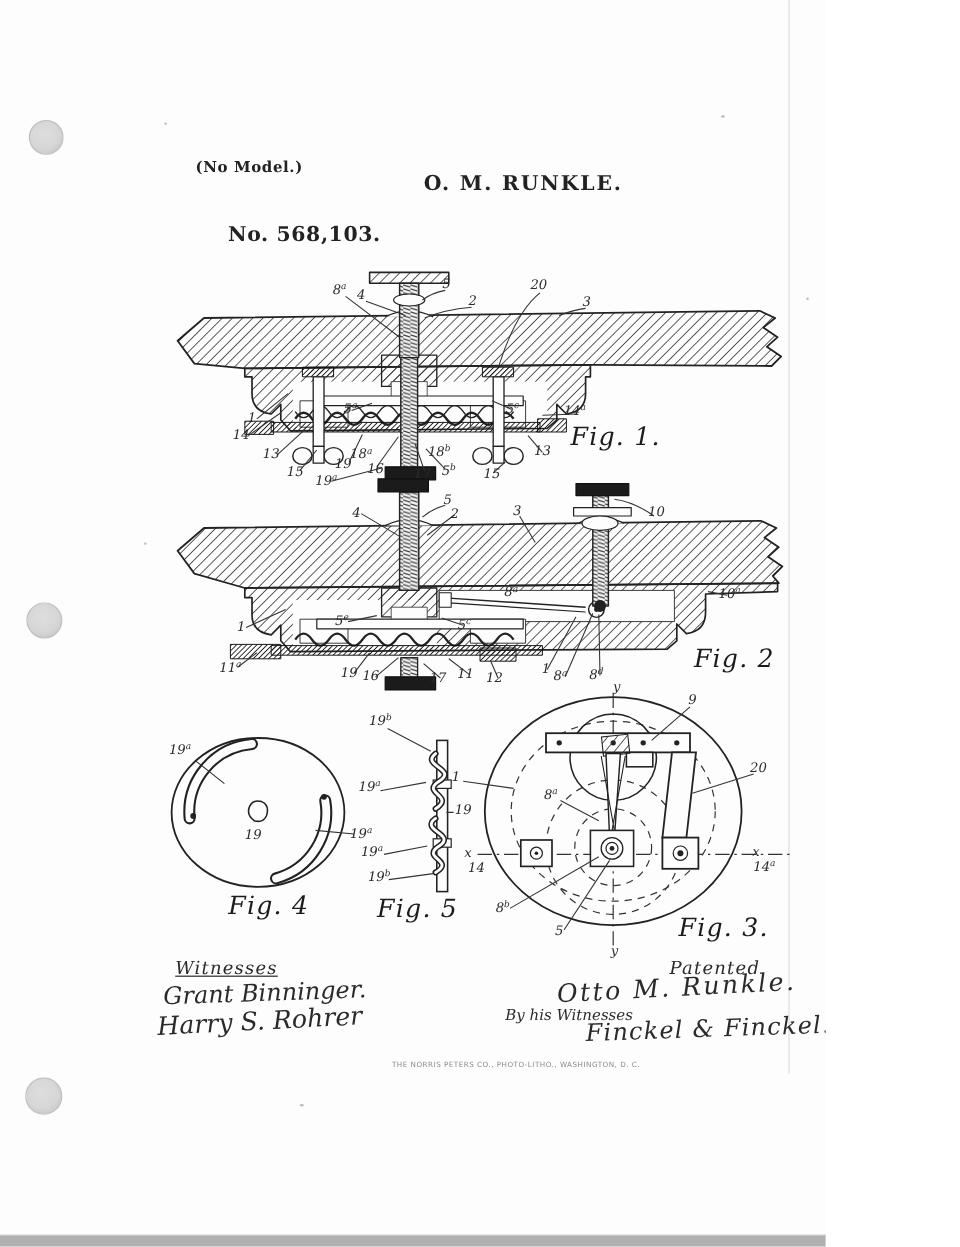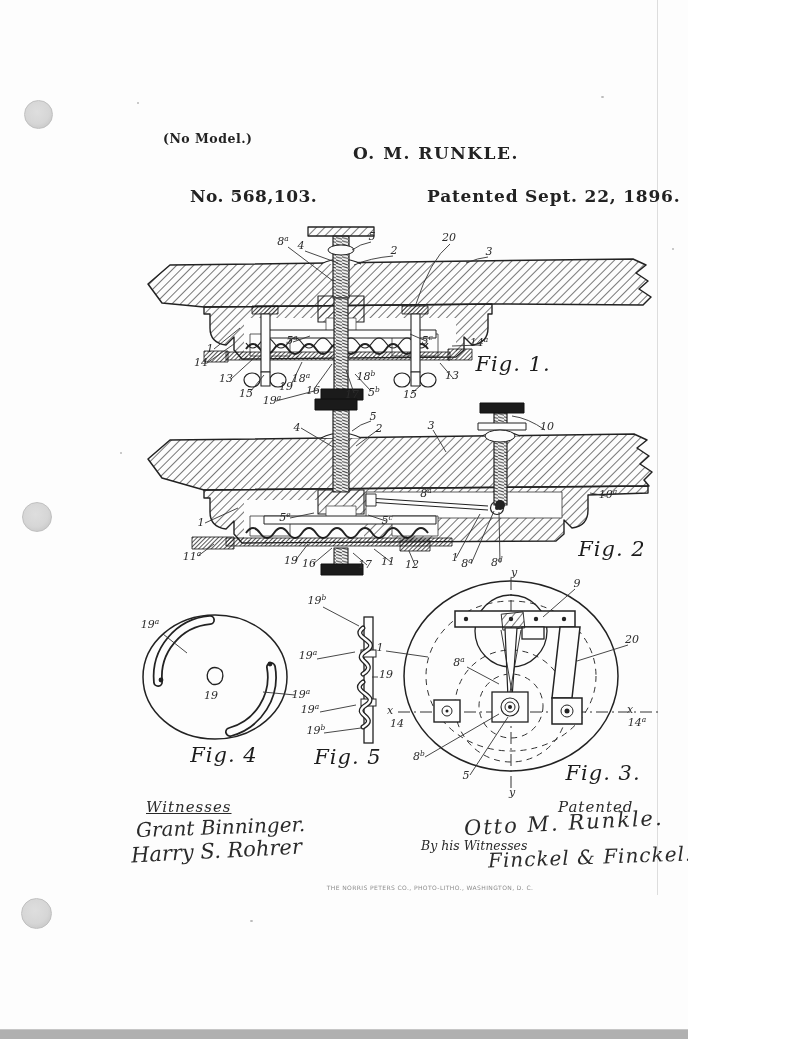--- a/index.html
+++ b/index.html
@@ -51,21 +51,20 @@
   <div class="speck" style="left:137px;top:102px;"></div>
   <div class="speck" style="left:601px;top:96px;width:3px;height:2px;"></div>
   <div class="speck" style="left:672px;top:248px;"></div>
   <div class="speck" style="left:120px;top:452px;"></div>
   <div class="speck" style="left:700px;top:640px;"></div>
   <div class="speck" style="left:250px;top:920px;width:3px;height:2px;"></div>
 
   <div class="hdr no-model">(No Model.)</div>
   <div class="hdr name-line">O. M. RUNKLE.</div>
   <div class="hdr num-line">No. 568,103.</div>
-  <div class="hdr date-line">Patented Sept. 22, 1896.</div>
 
   <svg width="800" height="1039" viewBox="0 0 800 1039">
     <defs>
       <pattern id="hatch" patternUnits="userSpaceOnUse" width="6" height="6" patternTransform="rotate(45)">
         <line x1="0" y1="0" x2="0" y2="6" stroke="#2e2e2e" stroke-width="1.3"></line>
       </pattern>
       <pattern id="hatch2" patternUnits="userSpaceOnUse" width="3" height="3" patternTransform="rotate(45)">
         <line x1="0" y1="0" x2="0" y2="3" stroke="#1f1f1f" stroke-width="1.5"></line>
       </pattern>
       <pattern id="thr" patternUnits="userSpaceOnUse" width="6" height="3.2">

